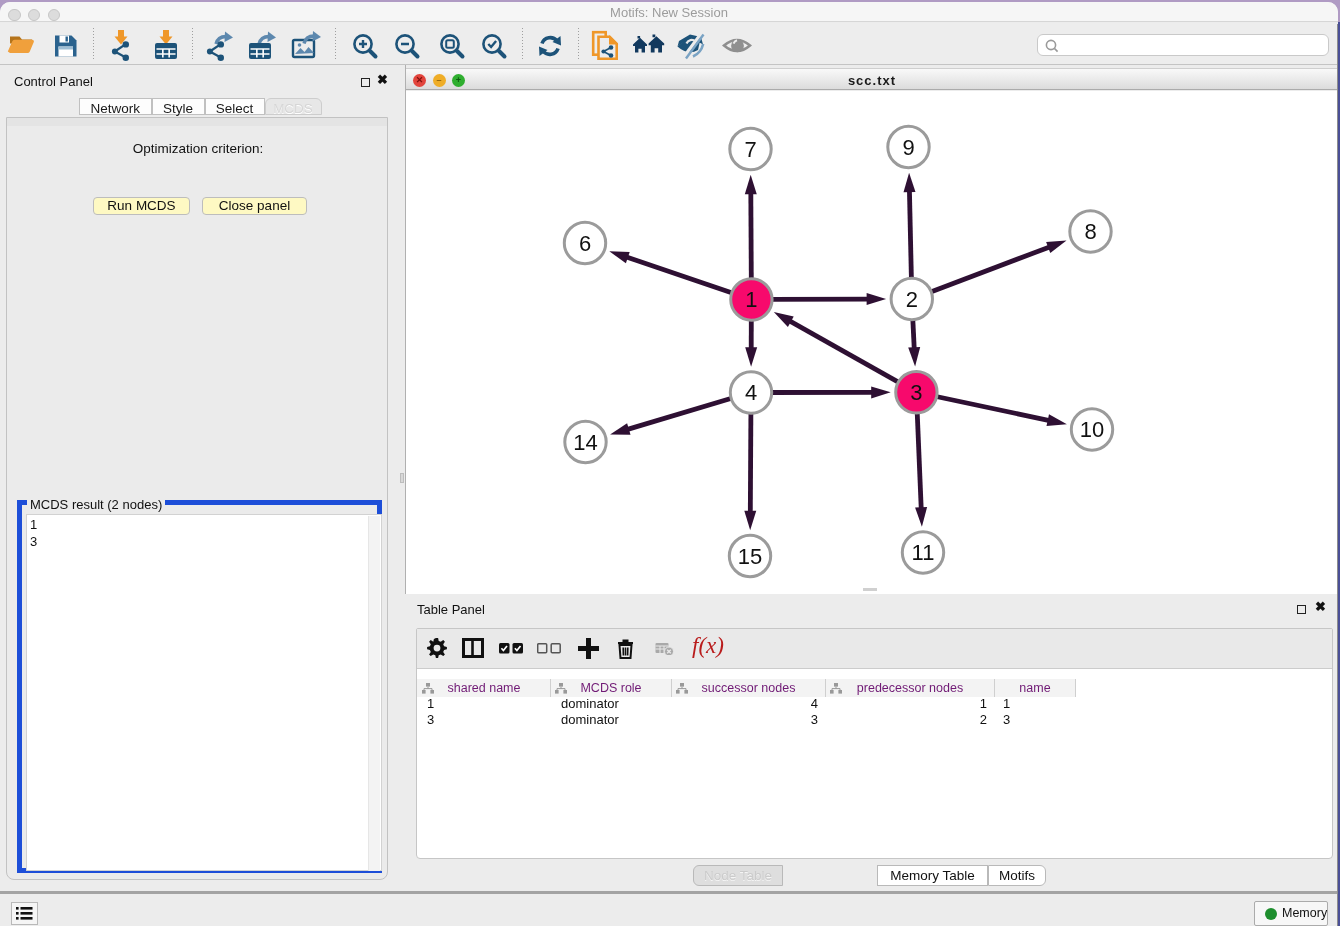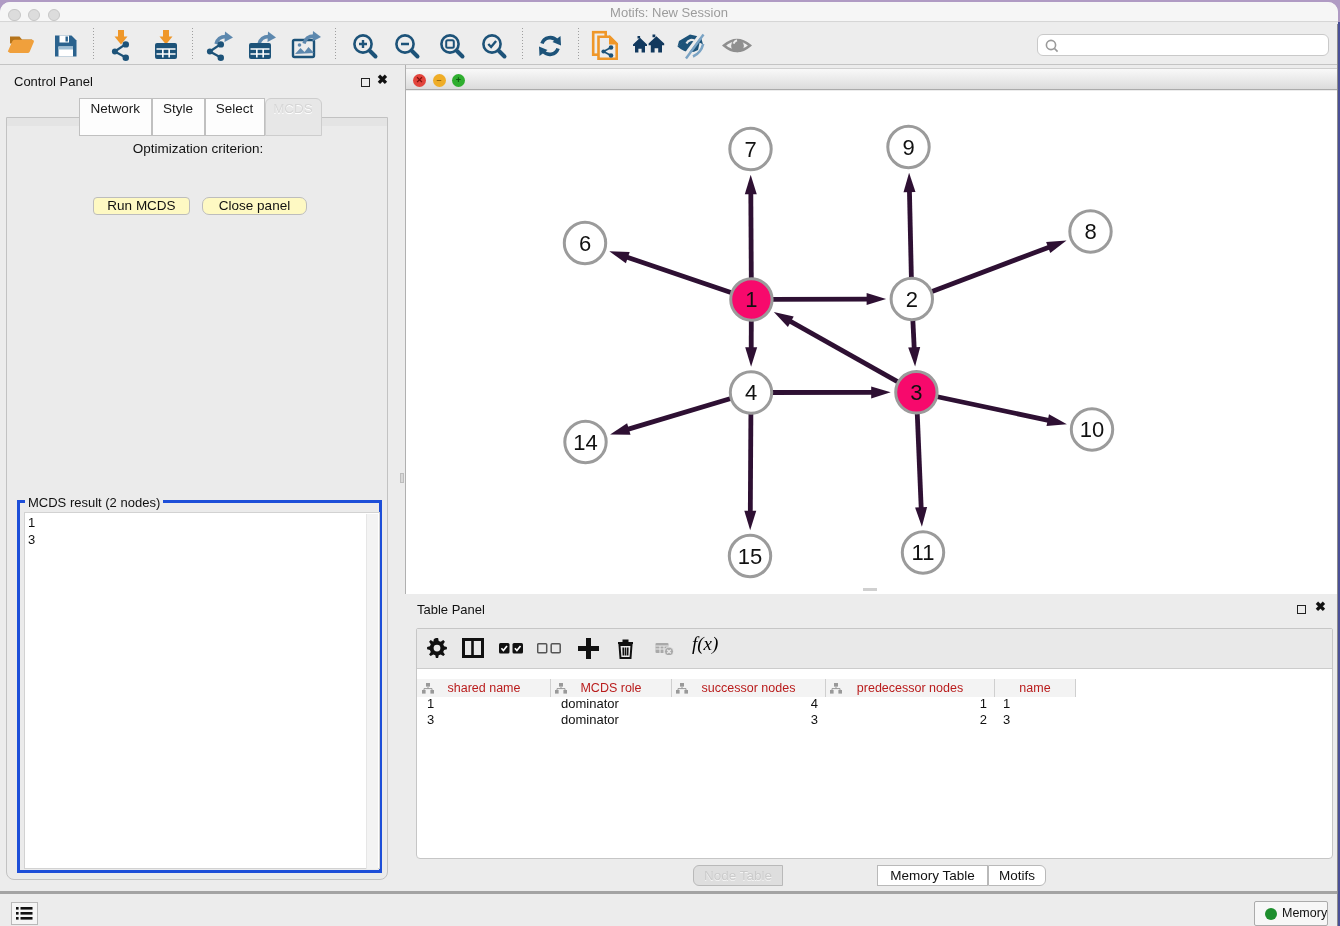--- a/index.html
+++ b/index.html
@@ -22,32 +22,32 @@
   .ticon { position:absolute; top:6px; }
   #searchbox { position:absolute; left:1037px; top:11px; width:292px; height:22px; background:#fff;
                border:1px solid #c9c9c9; border-radius:6px; }
   
   #cpanel { position:absolute; left:0; top:63px; width:391px; height:825px; background:#ececec; }
   #cpanel-h { position:absolute; left:14px; top:9px; font-size:13px; color:#111; }
   .sqicon { position:absolute; width:9px; height:9px; border:1.6px solid #222; }
   .xicon  { position:absolute; font-size:13px; font-weight:bold; color:#111; }
   #tabbox { position:absolute; left:6px; top:52px; width:382px; height:763px;
             border:1px solid #c2c2c2; border-radius:0 0 8px 8px; background:#ebebeb; }
-  .tab { position:absolute; top:33px; height:38px; font-size:13.5px; color:#1a1a1a;
+  .tab { position:absolute; top:33px; height:17px; font-size:13.5px; color:#1a1a1a;
          text-align:center; line-height:20px; background:#fdfdfd; border:1px solid #c0c0c0; }
   #tab-mcds { background:#e7e7e7; color:#d6d6d6; border-radius:6px 6px 0 0; border-color:#cdcdcd;
               text-shadow:0 1px 0 #fff; }
   #optlabel { position:absolute; left:0; top:23px; width:382px; text-align:center; font-size:13.5px; color:#111; }
   #dropdown { position:absolute; left:37px; top:45px; width:312px; height:19px; background:#fff;
               border:1px solid #bfbfbf; border-radius:4px; font-size:13.5px; color:#111;
               line-height:17px; padding-left:11px; }
   .btn { position:absolute; top:79px; height:18px; background:#fef9c3; border:1px solid #bdbdbd;
          border-radius:4px; font-size:13.5px; color:#111; text-align:center; line-height:16px; }
   #fieldset { position:absolute; left:10px; top:382px; width:365px; height:373px;
-              border:3px solid #1d4ed8; }
+              border:5px solid #1d4ed8; }
   #fieldlegend { position:absolute; left:5px; top:-8px; background:#ebebeb; padding:0 3px;
                  font-size:13px; color:#111; }
   #mcdstext { position:absolute; left:4px; top:9px; width:356px; height:357px; background:#fff;
               border:1px solid #d2d2d2; font-size:13px; color:#111; line-height:16.5px; padding:2px 0 0 3px; }
   #mcdsscroll { position:absolute; right:1px; top:1px; width:12px; height:355px; background:#f3f3f3;
                 border-left:1px solid #e6e6e6; }
   
   #netwin { position:absolute; left:405px; top:63px; width:933px; height:529px;
             border-left:1px solid #b0b0b0; }
   #nettitle { position:absolute; left:0; top:3px; width:100%; height:22px;
@@ -60,21 +60,21 @@
   #netcontent { position:absolute; left:0; top:26px; width:933px; height:503px; background:#fff; }
   
   #tpanel { position:absolute; left:405px; top:592px; width:933px; height:296px; background:#ececec; }
   #tpanel-h { position:absolute; left:12px; top:8px; font-size:13px; color:#111; }
   #tcontainer { position:absolute; left:11px; top:34px; width:917px; height:231px;
                 border:1px solid #c6c6c6; border-radius:2px 2px 4px 4px; background:#fff; }
   #ttoolbar { position:absolute; left:0; top:0; width:100%; height:40px; background:#e9e9e9;
               border-bottom:1px solid #cccccc; }
   #thead { position:absolute; left:0; top:50px; width:659px; height:18px; background:#f3f3f3; }
   .thcell { position:absolute; top:0; height:18px; border-right:1px solid #cfcfcf; font-size:12.5px;
-            color:#b91c1c; text-align:center; line-height:18px; }
+            color:#701a75; text-align:center; line-height:18px; }
   .trow { position:absolute; font-size:13px; color:#111; height:16px; line-height:16px; }
   
   .btab { position:absolute; top:271px; height:21px; font-size:13.5px;
           background:#fff; border:1px solid #b9b9b9; color:#111; text-align:center; line-height:19px; }
   
   #statusbar { position:absolute; left:0; top:889px; width:1338px; height:35px; background:#ececec;
                border-top:3px solid #a3a3a3; }
   #listbtn { position:absolute; left:11px; top:8px; width:27px; height:23px; background:#f5f5f5;
              border:1px solid #b9b9b9; }
   #membtn { position:absolute; left:1254px; top:7px; width:74px; height:25px; background:#f7f7f7;
@@ -217,36 +217,37 @@
       </div>
   </div>
   <div id="cpanel">
     <div id="cpanel-h">Control Panel</div>
     <div class="sqicon" style="left:361px; top:13px;"></div>
     <div class="xicon" style="left:377px; top:7px;">✖</div>
     <div id="tabbox">
       <div style="position:absolute;left:0;top:0;width:380px;height:8px;background:#e4e4e4;"></div>
       <div id="optlabel">Optimization criterion:</div>
       <div class="btn" style="left:86px; width:97px;">Run MCDS</div>
-      <div class="btn" style="left:195px; width:105px;border-radius:7px;">Close panel</div>
+      <div class="btn" style="left:195px; width:105px;">Close panel</div>
       <div id="fieldset">
         <div id="fieldlegend">MCDS result (2 nodes)</div>
         <div id="mcdstext">1<br>3<div id="mcdsscroll"></div></div>
       </div>
     </div>
     <div class="tab" style="left:79px;  width:72.5px;">Network</div>
     <div class="tab" style="left:151.5px; width:53px;">Style</div>
     <div class="tab" style="left:204.5px; width:60px;">Select</div>
     <div class="tab" id="tab-mcds" style="left:264.5px; width:57px;">MCDS</div>
   </div>
   <div id="netwin">
     <div id="nettitle">
       <div class="traffic" style="left:7px;  background:#e2443c; color:#7e100c;">✕</div>
       <div class="traffic" style="left:26.5px; background:#efad27; color:#946708;">–</div>
       <div class="traffic" style="left:46px; background:#2fae2f; color:#0e5d10;">+</div>
+      <div id="nettitletext">scc.txt</div>
     </div>
     <div id="netcontent">
       <svg width="933" height="503" viewBox="0 0 933 503">
           <line x1="345.3" y1="188.3" x2="344.8" y2="100.2" stroke="#2e1033" stroke-width="4.8"></line>
           <polygon points="344.7,83.7 350.8,103.2 338.8,103.2" fill="#2e1033"></polygon>
           <line x1="326.3" y1="202.0" x2="219.0" y2="165.6" stroke="#2e1033" stroke-width="4.8"></line>
           <polygon points="203.3,160.3 223.7,160.9 219.9,172.2" fill="#2e1033"></polygon>
           <line x1="365.6" y1="208.4" x2="463.6" y2="208.1" stroke="#2e1033" stroke-width="4.8"></line>
           <polygon points="480.1,208.1 460.6,214.1 460.6,202.1" fill="#2e1033"></polygon>
           <line x1="345.3" y1="228.7" x2="345.2" y2="259.3" stroke="#2e1033" stroke-width="4.8"></line>
@@ -333,21 +334,21 @@
           </svg>
           <svg style="position:absolute;left:237.5px;top:12px" width="19" height="14" viewBox="0 0 19 14">
             <rect x="0.5" y="2" width="13" height="10" rx="1" fill="#a9a9a9"></rect>
             <line x1="0.5" y1="5" x2="13.5" y2="5" stroke="#e9e9e9" stroke-width="1"></line>
             <line x1="0.5" y1="8" x2="13.5" y2="8" stroke="#e9e9e9" stroke-width="1"></line>
             <line x1="5" y1="5" x2="5" y2="12" stroke="#e9e9e9" stroke-width="1"></line>
             <line x1="9" y1="5" x2="9" y2="12" stroke="#e9e9e9" stroke-width="1"></line>
             <circle cx="14" cy="10.5" r="4.5" fill="#a9a9a9" stroke="#e9e9e9" stroke-width="1"></circle>
             <path d="M12.2,8.7 l3.6,3.6 M15.8,8.7 l-3.6,3.6" stroke="#e9e9e9" stroke-width="1.4"></path>
           </svg>
-          <div style="position:absolute;left:275px;top:4px;font-family:'Liberation Serif',serif;font-style:italic;font-size:19px;color:#000000;">f(x)</div>
+          <div style="position:absolute;left:275px;top:4px;font-family:'Liberation Serif',serif;font-style:italic;font-size:23px;color:#b91c1c;">f(x)</div>
         </div>
       <div id="thead">
           <div class="thcell" style="left:1px;width:133px;"><svg width="12" height="11" viewBox="0 0 12 11" style="position:absolute;left:4px;top:3.5px">
               <rect x="4" y="0" width="4" height="3.6" fill="#999"></rect>
               <rect x="0" y="7" width="3.6" height="3.6" fill="#999"></rect>
               <rect x="8.4" y="7" width="3.6" height="3.6" fill="#999"></rect>
               <path d="M6,3.6 v2 M2,7 v-1.4 h8 V7" fill="none" stroke="#999" stroke-width="1"></path>
             </svg>shared name</div>
           <div class="thcell" style="left:134px;width:121px;"><svg width="12" height="11" viewBox="0 0 12 11" style="position:absolute;left:4px;top:3.5px">
               <rect x="4" y="0" width="4" height="3.6" fill="#999"></rect>

